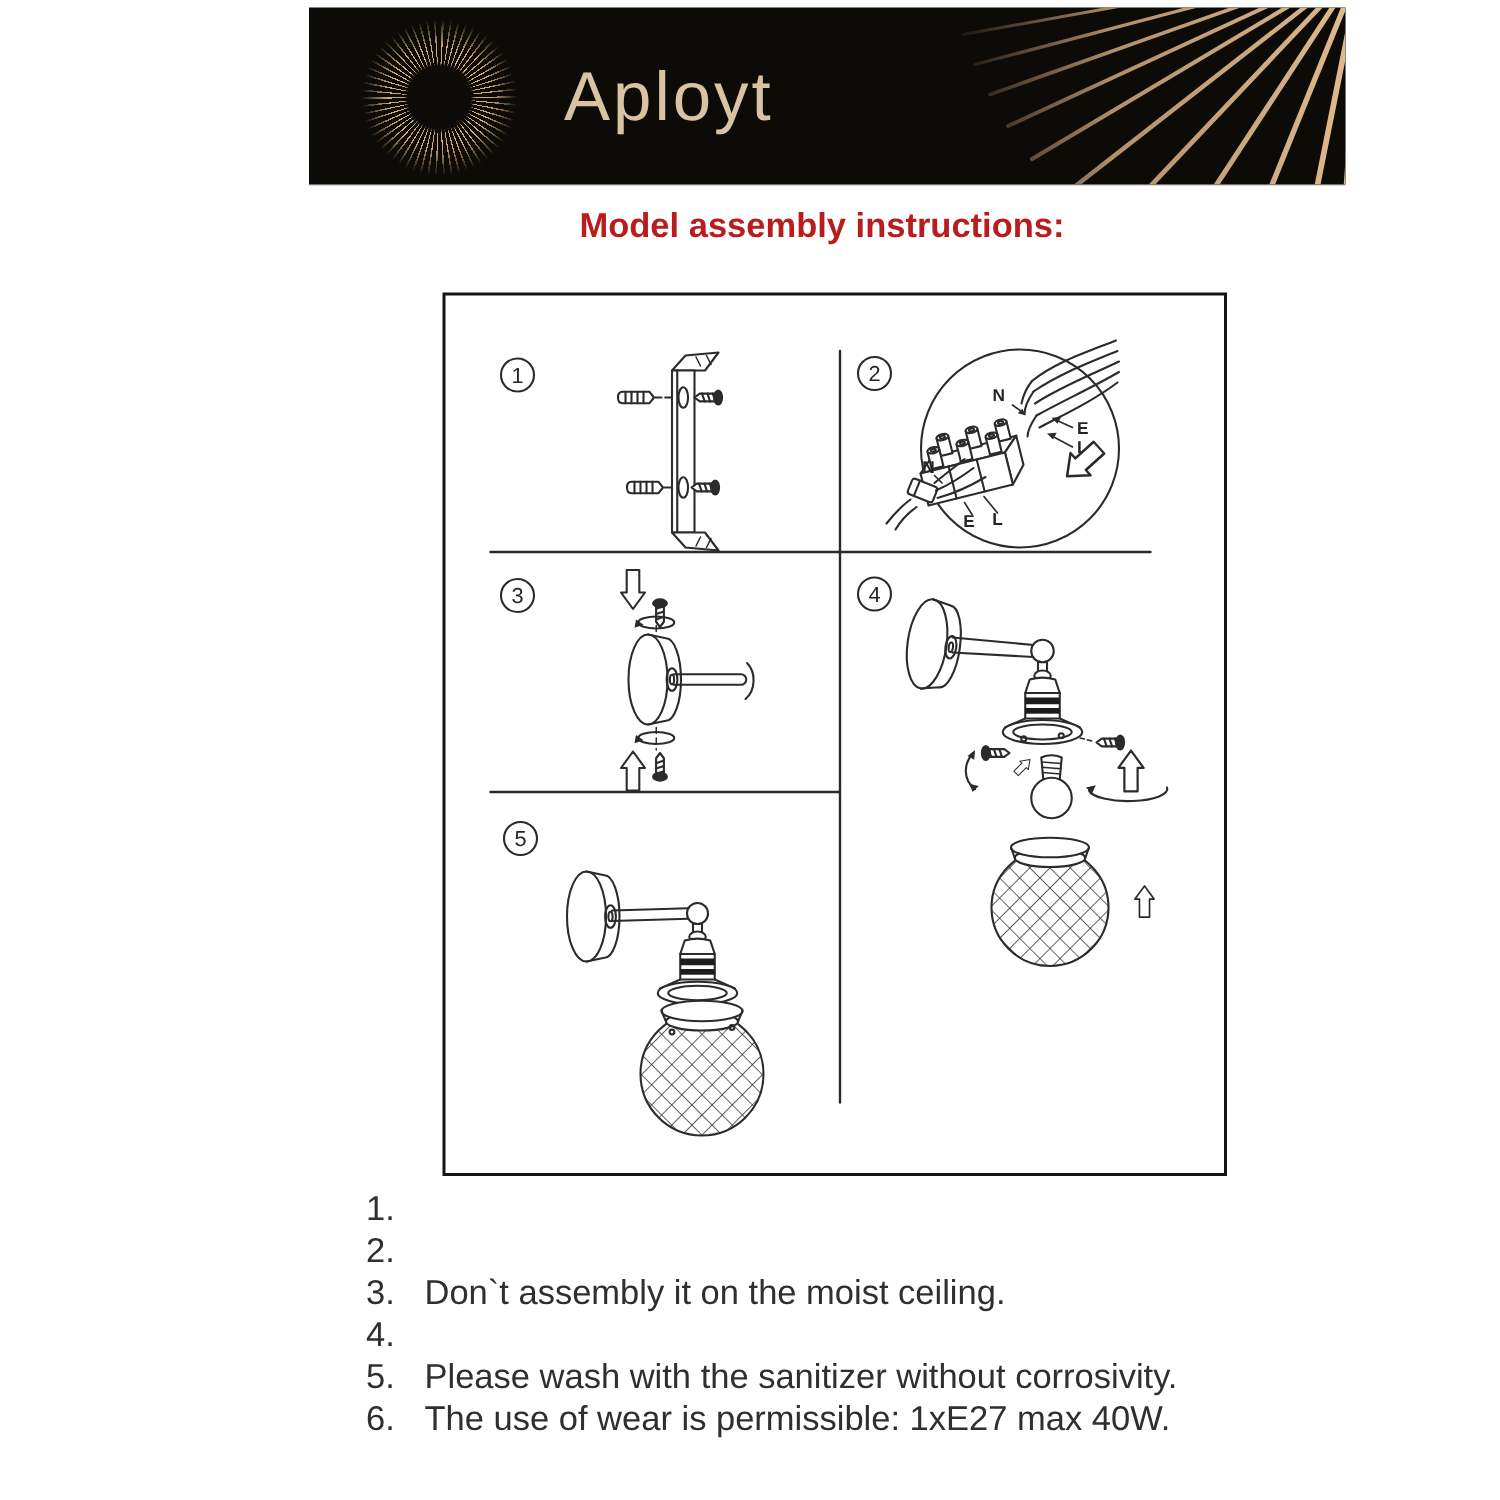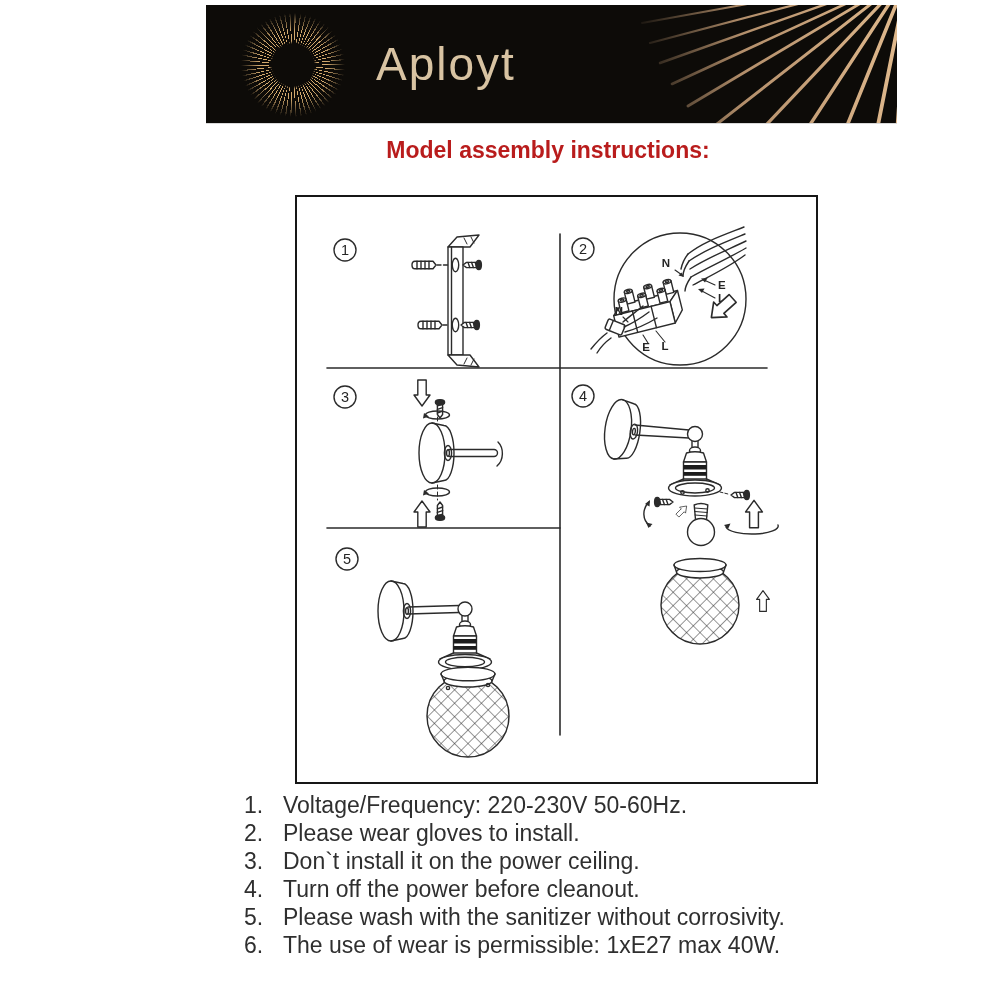--- a/index.html
+++ b/index.html
@@ -291,33 +291,30 @@
             <circle cx="20" cy="-31" r="1.6"></circle>
           </g>
         </g>
       </g>
     </svg>
   </div>
 
   <div class="instructions">
     <div class="ins-row">
       <span class="ins-num">1.</span>
-      <span class="ins-text">Voltage/Frequency: 220-230V 50-60Hz.</span>
     </div>
     <div class="ins-row">
       <span class="ins-num">2.</span>
-      <span class="ins-text">Please wear gloves to install.</span>
     </div>
     <div class="ins-row">
       <span class="ins-num">3.</span>
-      <span class="ins-text">Don`t install it on the power ceiling.</span>
+      <span class="ins-text">Don`t assembly it on the moist ceiling.</span>
     </div>
     <div class="ins-row">
       <span class="ins-num">4.</span>
-      <span class="ins-text">Turn off the power before cleanout.</span>
     </div>
     <div class="ins-row">
       <span class="ins-num">5.</span>
       <span class="ins-text">Please wash with the sanitizer without corrosivity.</span>
     </div>
     <div class="ins-row">
       <span class="ins-num">6.</span>
       <span class="ins-text">The use of wear is permissible: 1xE27 max 40W.</span>
     </div>
   </div>

